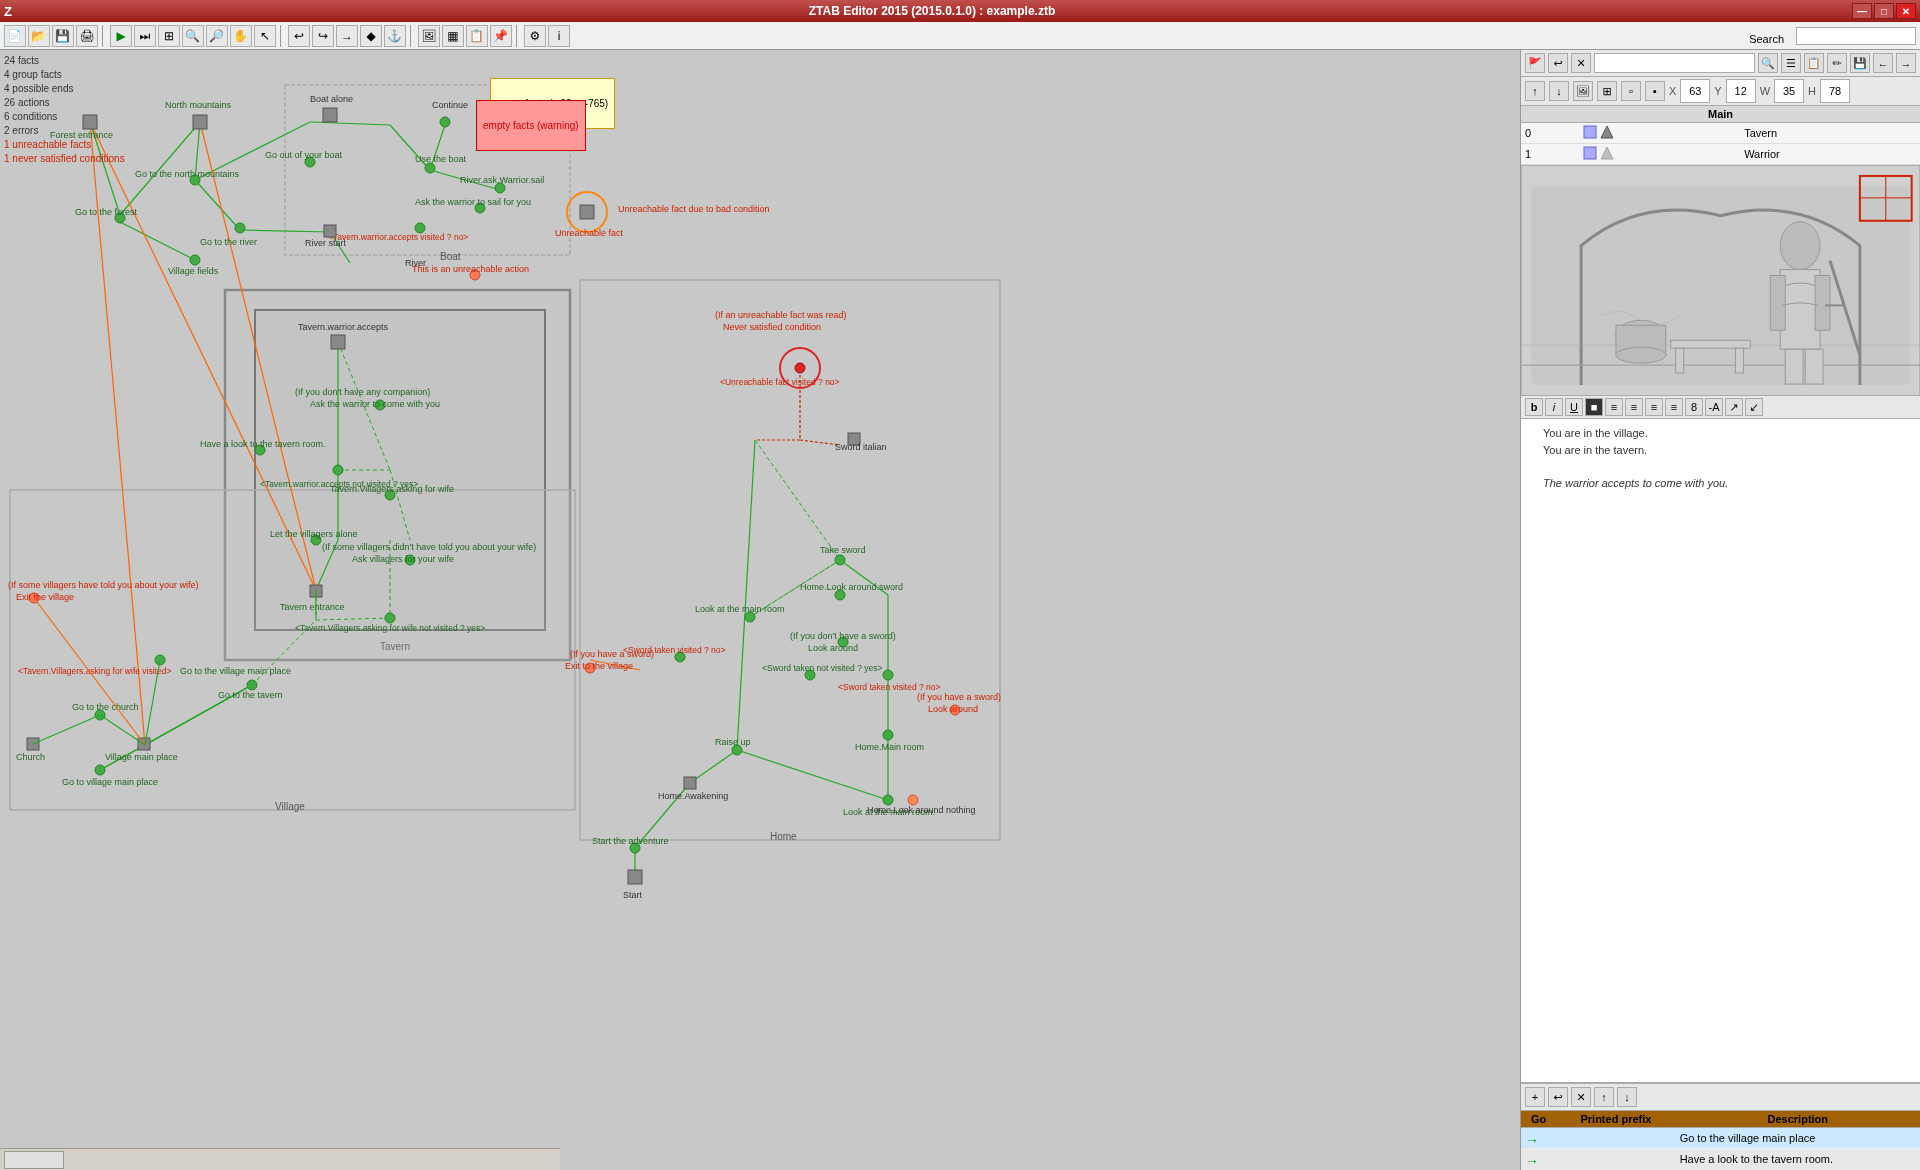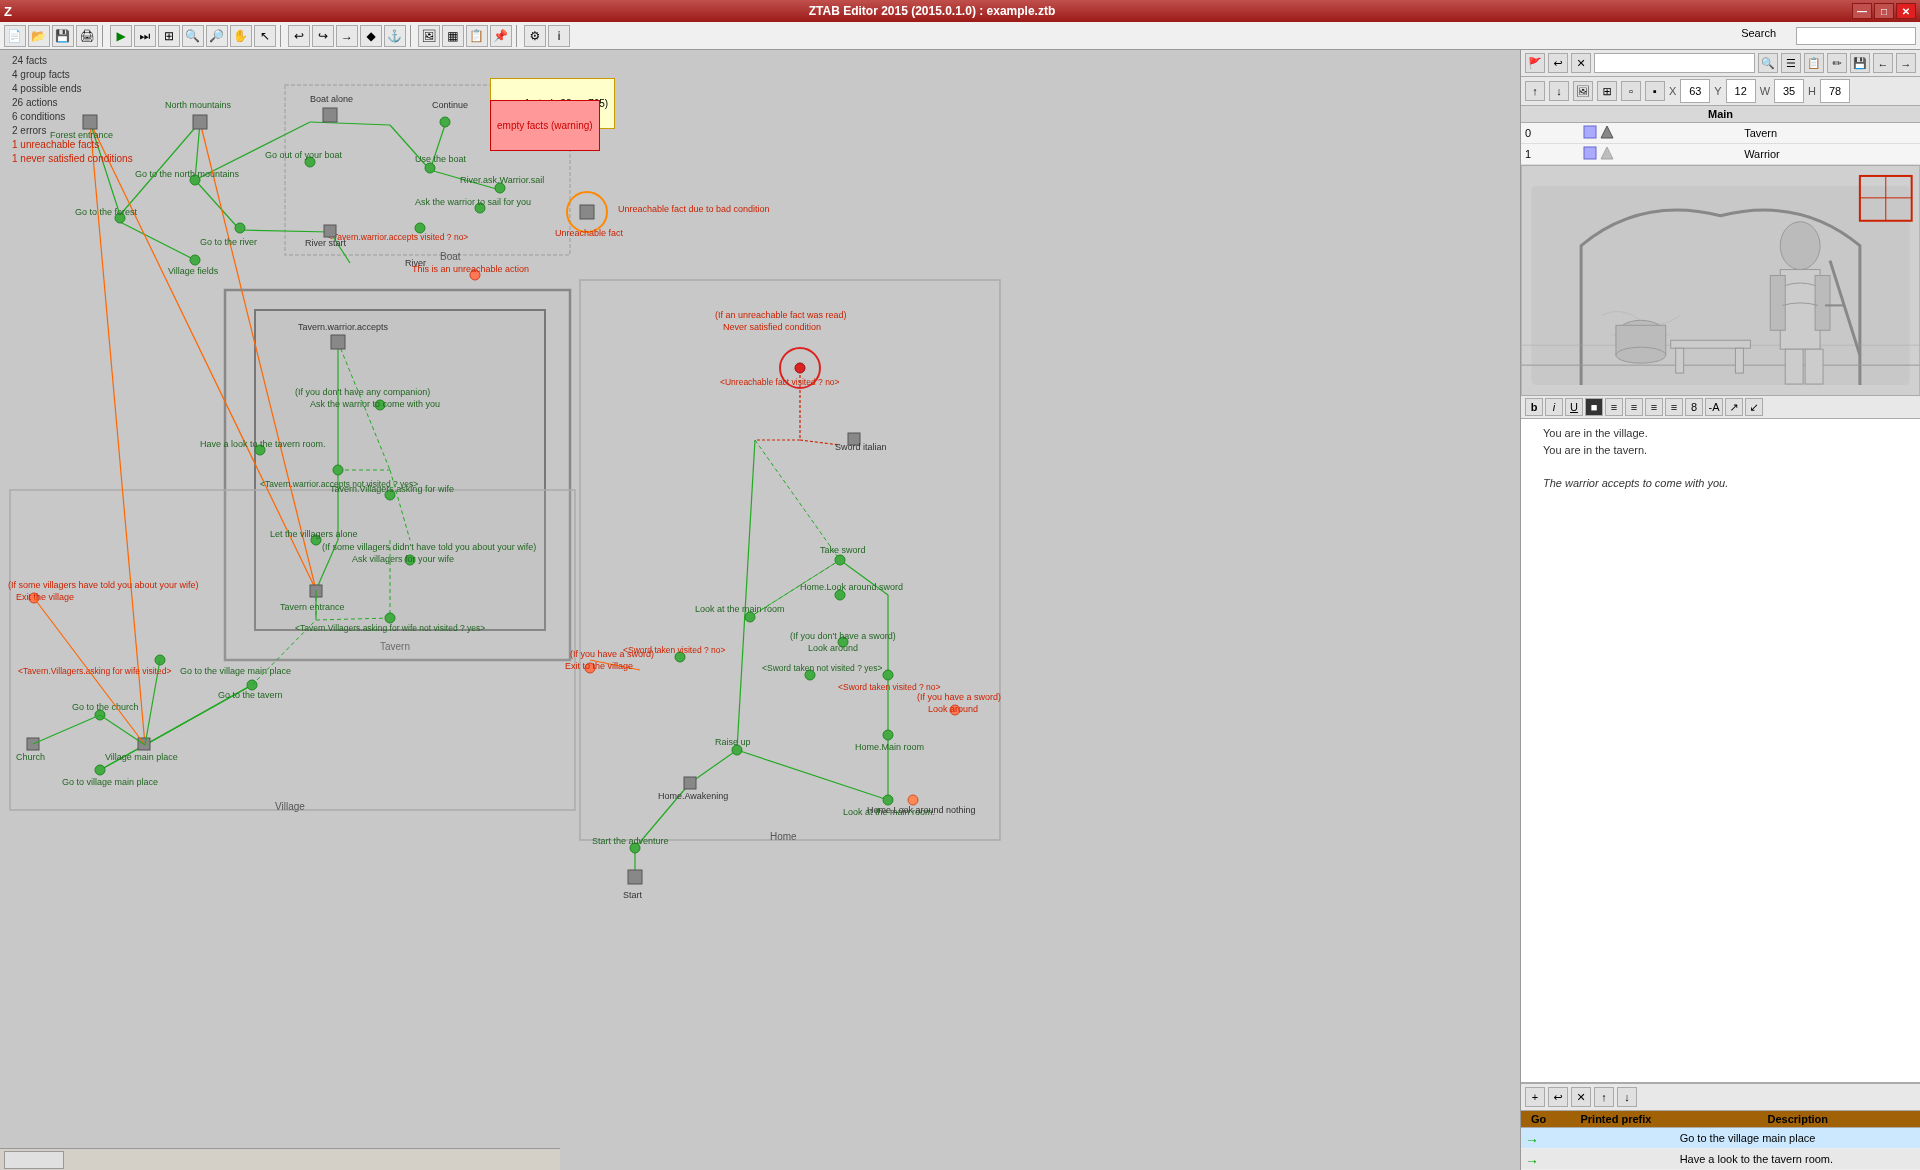--- a/index.html
+++ b/index.html
@@ -39,21 +39,21 @@
       gap: 2px;
     }
     .tb-btn {
       width: 22px; height: 22px;
       background: #e8e8e8;
       border: 1px solid #aaa;
       display: flex; align-items: center; justify-content: center;
       cursor: pointer; font-size: 12px;
     }
     .tb-sep { width: 4px; height: 22px; border-left: 1px solid #999; margin: 0 2px; }
-    #search-area { margin-left: auto; display: flex; align-items: flex-start; gap: 20px; }
+    #search-area { margin-left: auto; display: flex; align-items: flex-end; gap: 12px; }
     #search-label { font-size: 11px; }
     #search-input { width: 100px; height: 18px; border: 1px solid #aaa; font-size: 11px; padding: 0 2px; }
 
     
     #main {
       display: flex;
       height: calc(1170px - 22px - 28px);
     }
 
     
@@ -65,21 +65,20 @@
     }
 
     
     #stats-panel {
       position: absolute;
       top: 4px; left: 4px;
       font-size: 10px;
       color: #333;
       line-height: 1.4;
       z-index: 10;
-      margin-left: 8px;
     }
 
     
     #graph-svg {
       position: absolute;
       top: 0; left: 0;
       width: 100%; height: 100%;
     }
 
     
@@ -329,21 +328,21 @@
       <div>26 actions</div>
       <div>6 conditions</div>
       <div>2 errors</div>
       <div style="color:#cc2200;">1 unreachable facts</div>
       <div style="color:#cc2200;">1 never satisfied conditions</div>
     </div>
 
     <div class="tooltip-box" style="left:490px;top:28px;">
       <span>group facts (x:38, y:-765)</span>
     </div>
-    <div class="tooltip-box tooltip-warning" style="left:490px;top:50px;">
+    <div class="tooltip-box tooltip-warning" style="left:476px;top:50px;">
       <span>empty facts (warning)</span>
     </div>
 
     <svg id="graph-svg" xmlns="http://www.w3.org/2000/svg">
 
       <rect x="285" y="35" width="285" height="170" fill="rgba(200,200,200,0.25)" stroke="#aaa" stroke-width="1.5" stroke-dasharray="4,2"></rect>
       <text x="440" y="210" font-size="10" fill="#555">Boat</text>
 
       <rect x="225" y="240" width="345" height="370" fill="rgba(200,200,200,0.3)" stroke="#888" stroke-width="2.5"></rect>
 

